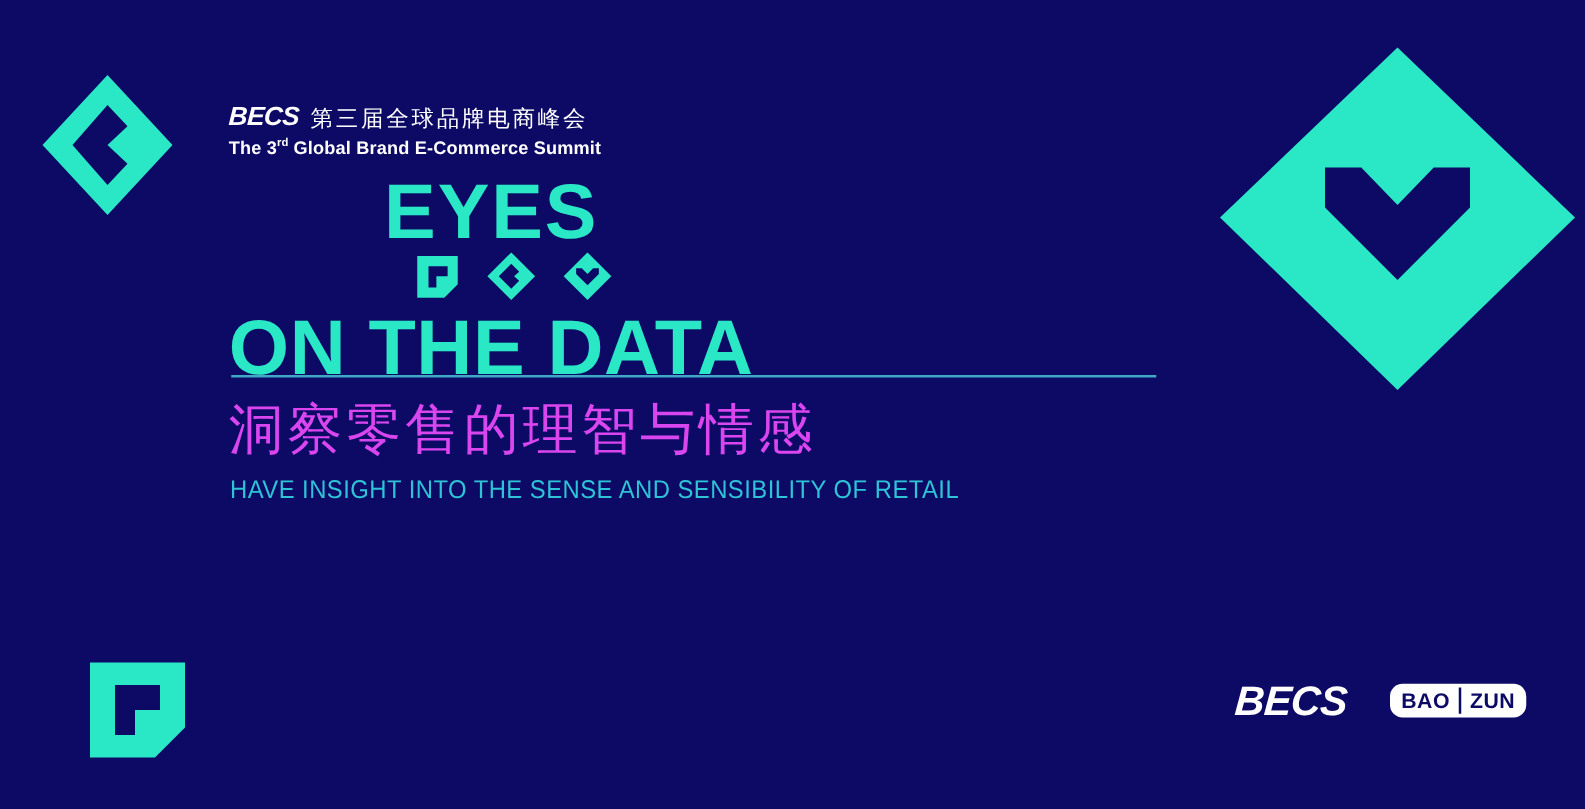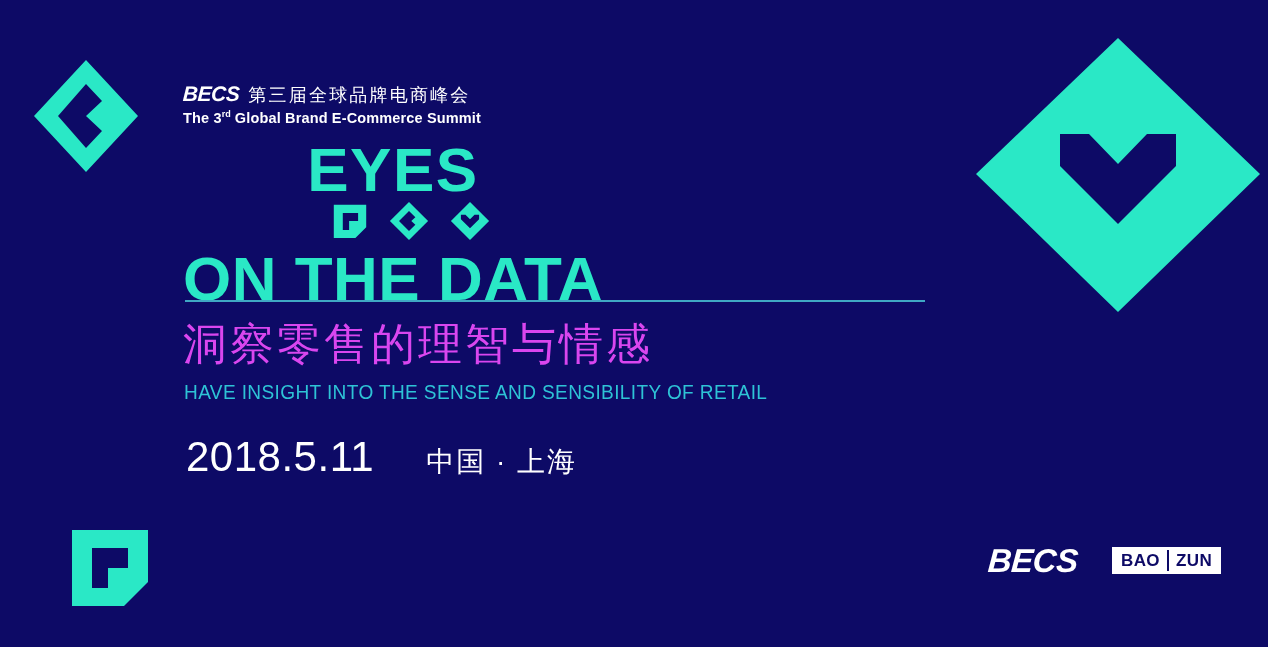--- a/index.html
+++ b/index.html
@@ -179,21 +179,21 @@
     letter-spacing: -0.5px;
     transform: skewX(-4deg);
   }
   .footer-baozun {
     position: absolute;
     left: 1112px;
     top: 547px;
     display: flex;
     align-items: stretch;
     background: #ffffff;
-    border-radius: 0;
+    border-radius: 10px;
     height: 27px;
     padding: 0 2px;
   }
   .bz-part {
     display: flex;
     align-items: center;
     color: #0d0a66;
     font-size: 17px;
     font-weight: bold;
     letter-spacing: 0.4px;
@@ -260,24 +260,20 @@
     <div class="hero-line l2">
       <span>ON THE DATA</span>
     </div>
   </div>
 
   <div class="rule"></div>
 
   <div class="sub-cn">洞察零售的理智与情感</div>
   <div class="sub-en">HAVE INSIGHT INTO THE SENSE AND SENSIBILITY OF RETAIL</div>
 
-  <div class="meta">
-    <span class="meta-date">2018.5.11</span>
-    <span class="meta-place">中国 · 上海</span>
-  </div>
 
   <div class="footer-becs">BECS</div>
   <div class="footer-baozun">
     <span class="bz-part">BAO</span>
     <span class="bz-div"></span>
     <span class="bz-part">ZUN</span>
   </div>
 
 </div>
 

